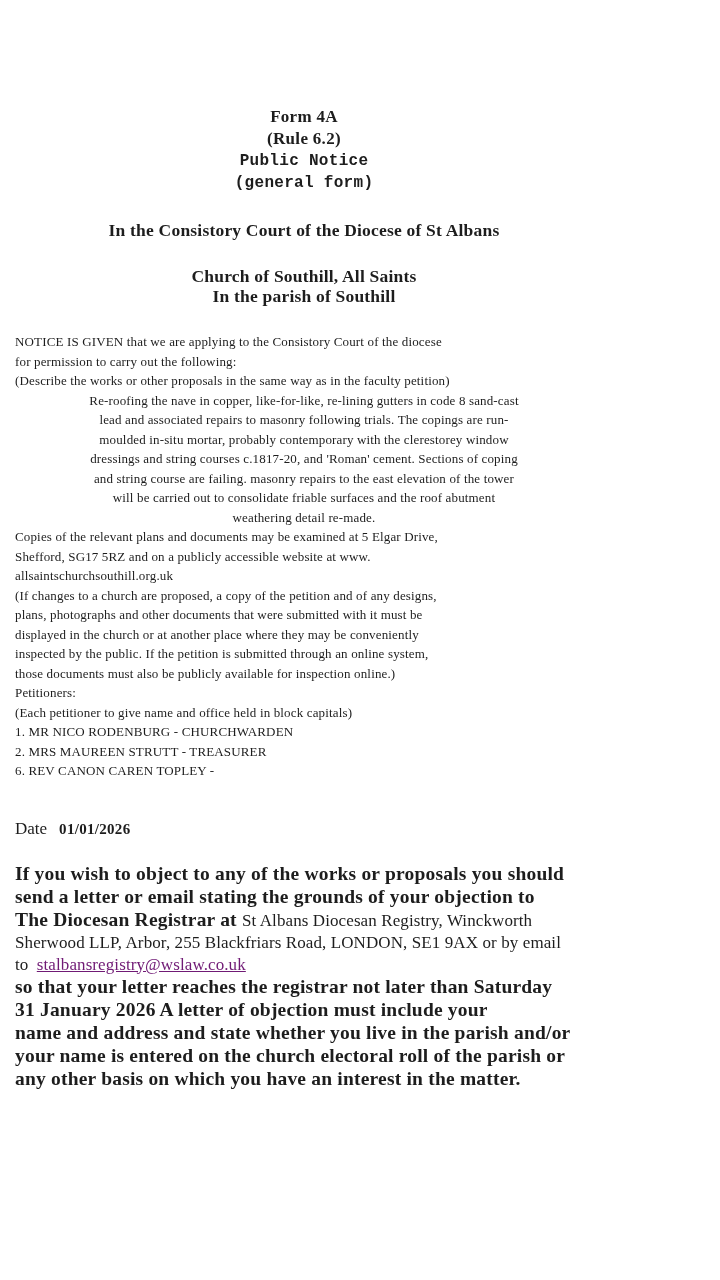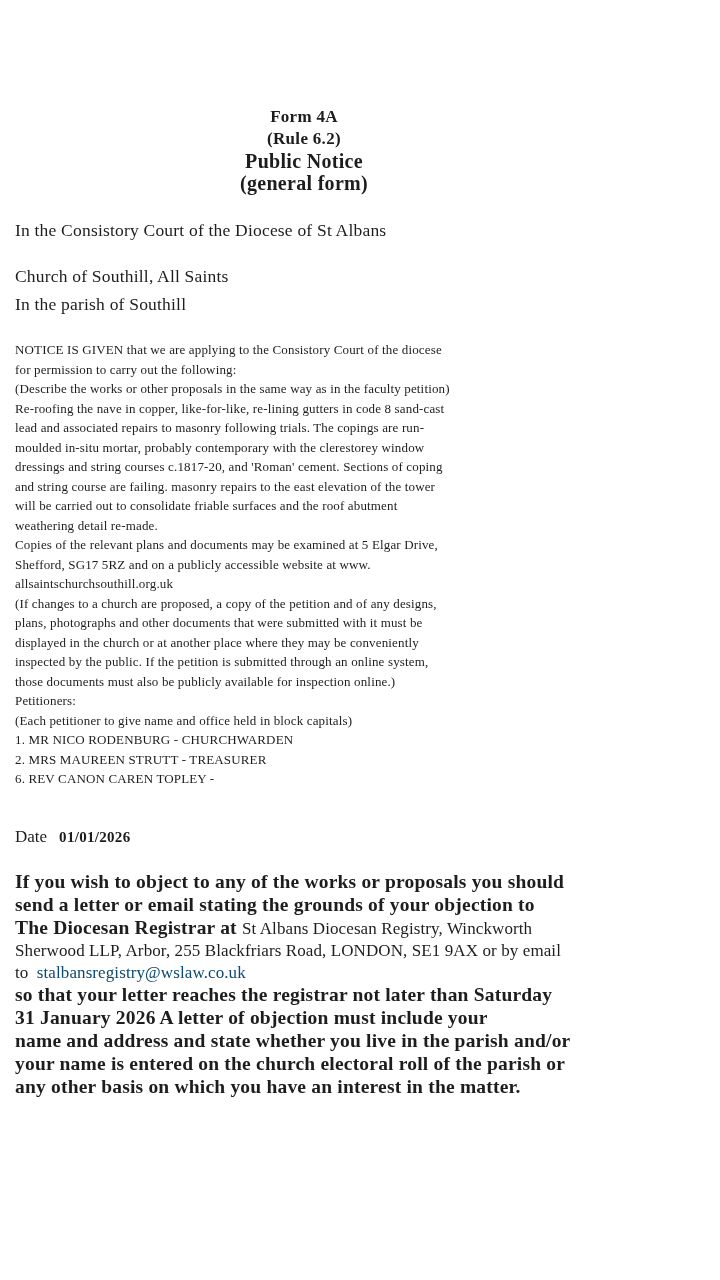--- a/index.html
+++ b/index.html
@@ -22,46 +22,48 @@
     text-align: center;
     margin: 0 0 26px 0;
   }
   .fh-small {
     font-size: 17px;
     font-weight: bold;
     line-height: 22px;
     letter-spacing: 0.3px;
   }
   .fh-big {
-    font-size: 20px;
+    font-size: 16px;
     font-weight: bold;
     line-height: 22px;
     letter-spacing: 0.3px;
+    font-family: Liberation Mono, monospace;
   }
   .court-line {
-    font-weight: normal;
+    font-weight: bold;
     font-size: 17.5px;
     line-height: 20px;
-    margin: 8px 0 26px 0;
+    margin: 0 0 26px 0;
     letter-spacing: 0.2px;
+    text-align: center;
   }
   .court-line.last {
     margin-bottom: 0;
   }
   p.body {
     font-size: 13px;
     line-height: 19.5px;
     margin: 0;
     letter-spacing: 0.15px;
   }
   .multiline {
     white-space: pre-line;
   }
   .mt-notice     { margin-top: 16px; }
-  .mt-works      { margin-top: 15px; }
+  .mt-works      { margin-top: 15px; text-align: center; }
   .mt-copies     { margin-top: 20px; }
   .mt-ifchanges  { margin-top: 19px; }
   .mt-petition   { margin-top: 16px; }
   .mt-petlist    { margin-top: 13px; }
   .date-line {
     margin: 36px 0 0 0;
     font-size: 17px;
     line-height: 24px;
   }
   .date-value {
@@ -76,21 +78,22 @@
     line-height: 22px;
     white-space: pre-line;
     letter-spacing: 0.1px;
   }
   .ob-bold {
     font-weight: bold;
     font-size: 19.5px;
     letter-spacing: 0.2px;
   }
   .email-link {
-    color: #0c4a6e;
+    text-decoration: underline;
+    color: #701a75;
     margin-left: 4px;
   }
 </style>
 </head>
 <body>
 
 <div class="page">
 
   <header class="form-header">
     <div class="fh-small">Form 4A</div>

